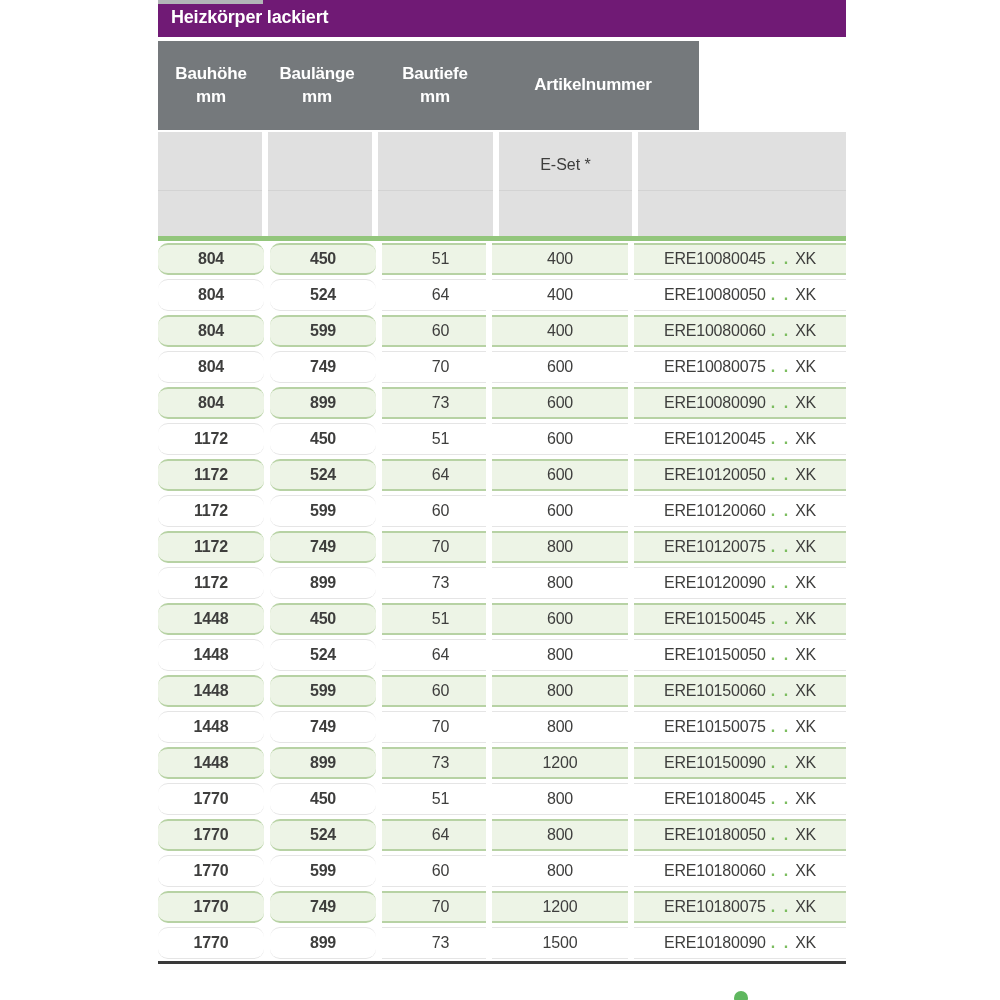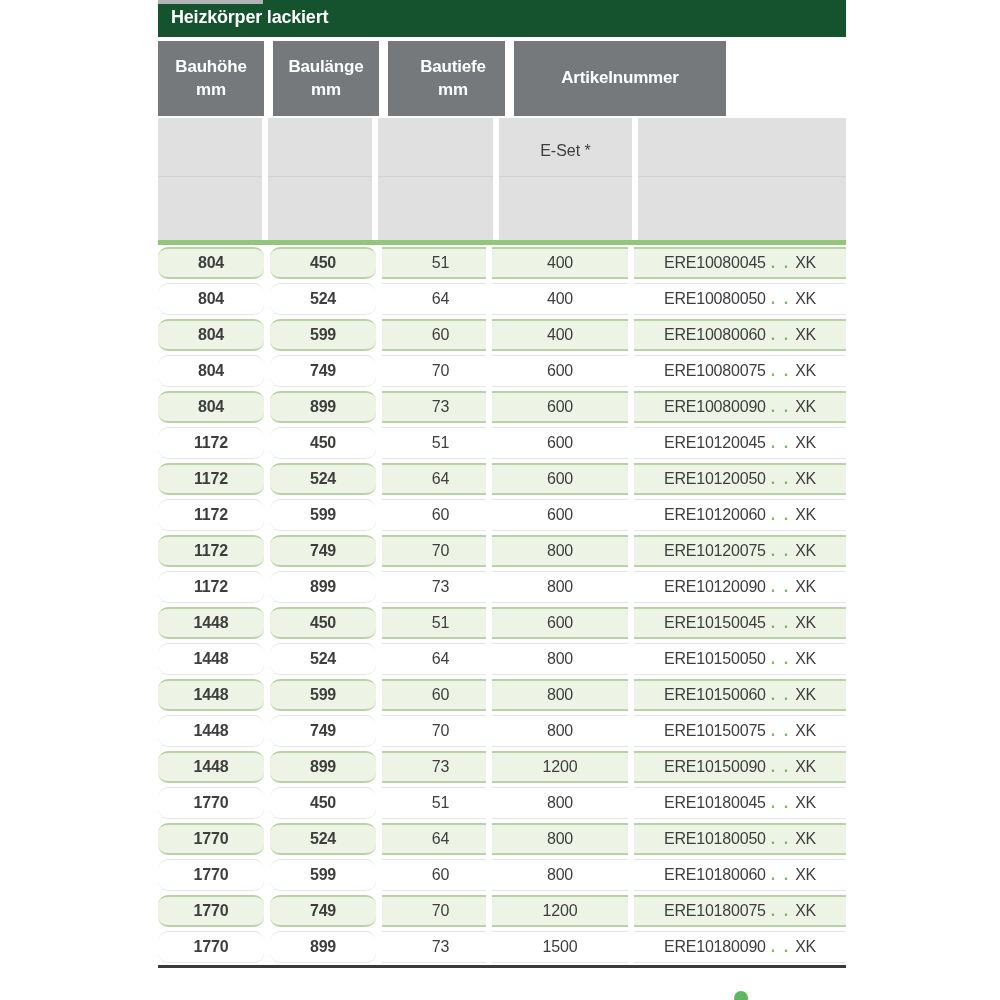--- a/index.html
+++ b/index.html
@@ -1,29 +1,29 @@
 <!DOCTYPE html>
 <html><head>
 <meta charset="utf-8">
 <style>
   html,body{margin:0;padding:0;background:#ffffff;}
   .page{position:relative;width:1000px;height:1000px;background:#ffffff;overflow:hidden;
         font-family:"Liberation Sans","DejaVu Sans",sans-serif;color:#3e3e3d;}
   .tbl{position:absolute;left:158px;top:0;width:688px;}
-  .titlebar{position:relative;height:37px;background:#14532d;}
+  .titlebar{position:relative;height:37px;background:#701a75;}
   .titlebar .txt{position:absolute;left:13px;top:7px;font-size:18px;font-weight:bold;color:#ffffff;letter-spacing:-0.2px;}
   .remnant{position:absolute;left:0;top:0;width:105px;height:4px;background:#b2b5b7;}
-  .hdr{display:flex;gap:9px;margin-top:4px;height:75px;}
+  .hdr{display:flex;gap:0;margin-top:4px;height:89px;}
   .c1,.c2{width:106px;}
   .c3{width:104px;padding-left:13px;}
   .c4{width:136px;}
   .c5{width:212px;}
   .hcell{background:#75797c;color:#ffffff;font-weight:bold;font-size:17px;line-height:1.3;
          display:flex;flex-direction:column;align-items:center;justify-content:center;letter-spacing:-0.2px;}
-  .zone{display:flex;gap:6px;margin-top:2px;height:122px;}
+  .zone{display:flex;gap:6px;margin-top:2px;height:104px;}
   .zcell{background:#e0e0e0;position:relative;}
   .zcell::after{content:"";position:absolute;left:0;right:0;top:58px;height:1px;background:#d3d3d3;}
   .eset{position:absolute;left:0;right:0;top:24px;text-align:center;font-size:16px;color:#3e3e3d;}
   .greenline{height:5px;background:#93c67c;}
   .row{display:flex;gap:6px;height:36px;}
   .dcell{margin:2px 0;display:flex;align-items:center;justify-content:center;
          font-size:16px;letter-spacing:-0.2px;box-sizing:border-box;}
   .row.green .dcell{background:#edf4e6;border-top:2px solid #b7d2a4;border-bottom:2px solid #b7d2a4;}
   .row.white .dcell{background:#ffffff;border-top:1px solid #e5e5e5;border-bottom:1px solid #e5e5e5;}
   .b{font-weight:bold;border-radius:10px;}

